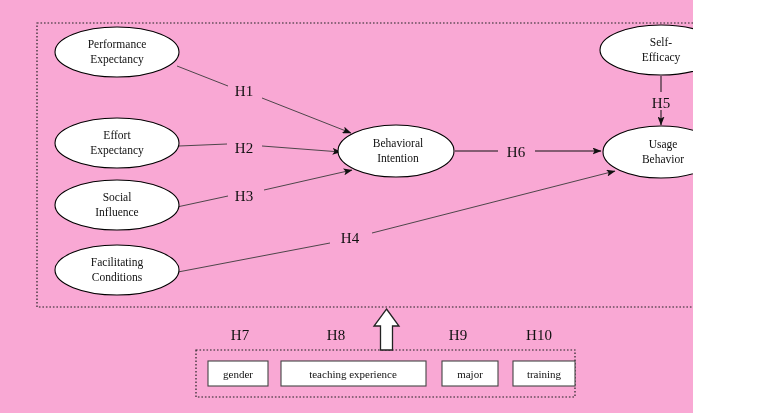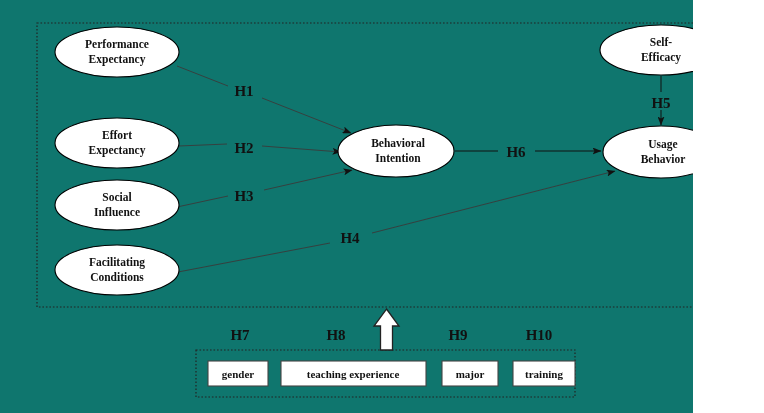--- a/index.html
+++ b/index.html
@@ -4,24 +4,23 @@
 <style>
   html, body {
     margin: 0;
     padding: 0;
     background: #ffffff;
   }
   #canvas {
     position: relative;
     width: 693px;
     height: 413px;
-    background: #0f766e;
+    background: #f9a8d4;
     font-family: "Liberation Serif", "DejaVu Serif", serif;
     overflow: hidden;
-    font-weight: bold;
   }
   svg#diagram {
     position: absolute;
     left: 0;
     top: 0;
     width: 764px;
     height: 413px;
   }
   .node-text {
     font-family: "Liberation Serif", "DejaVu Serif", serif;

